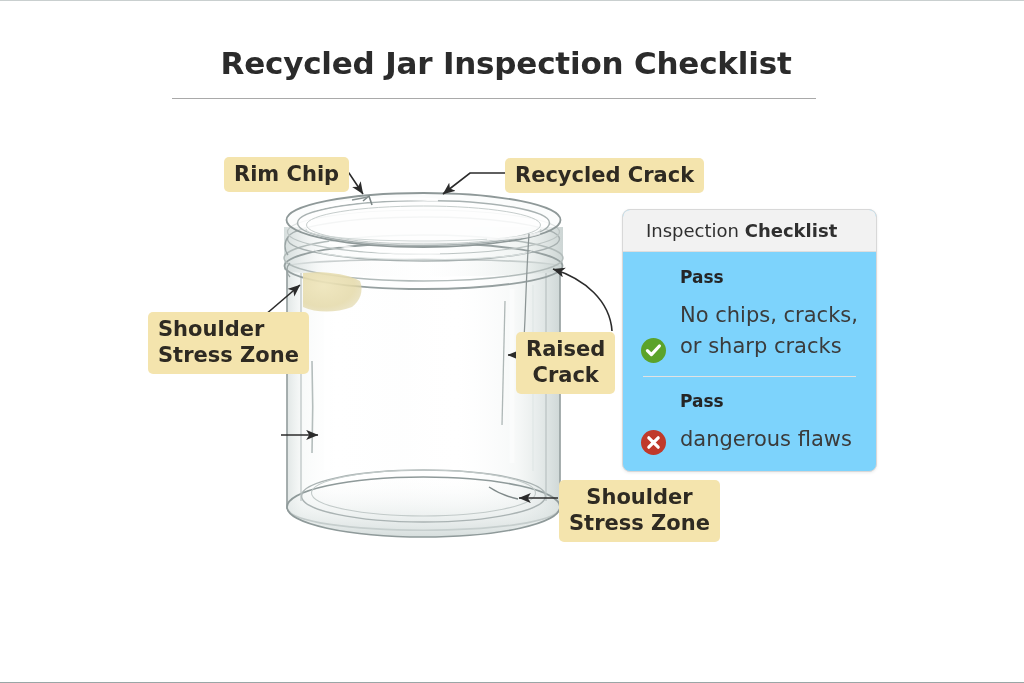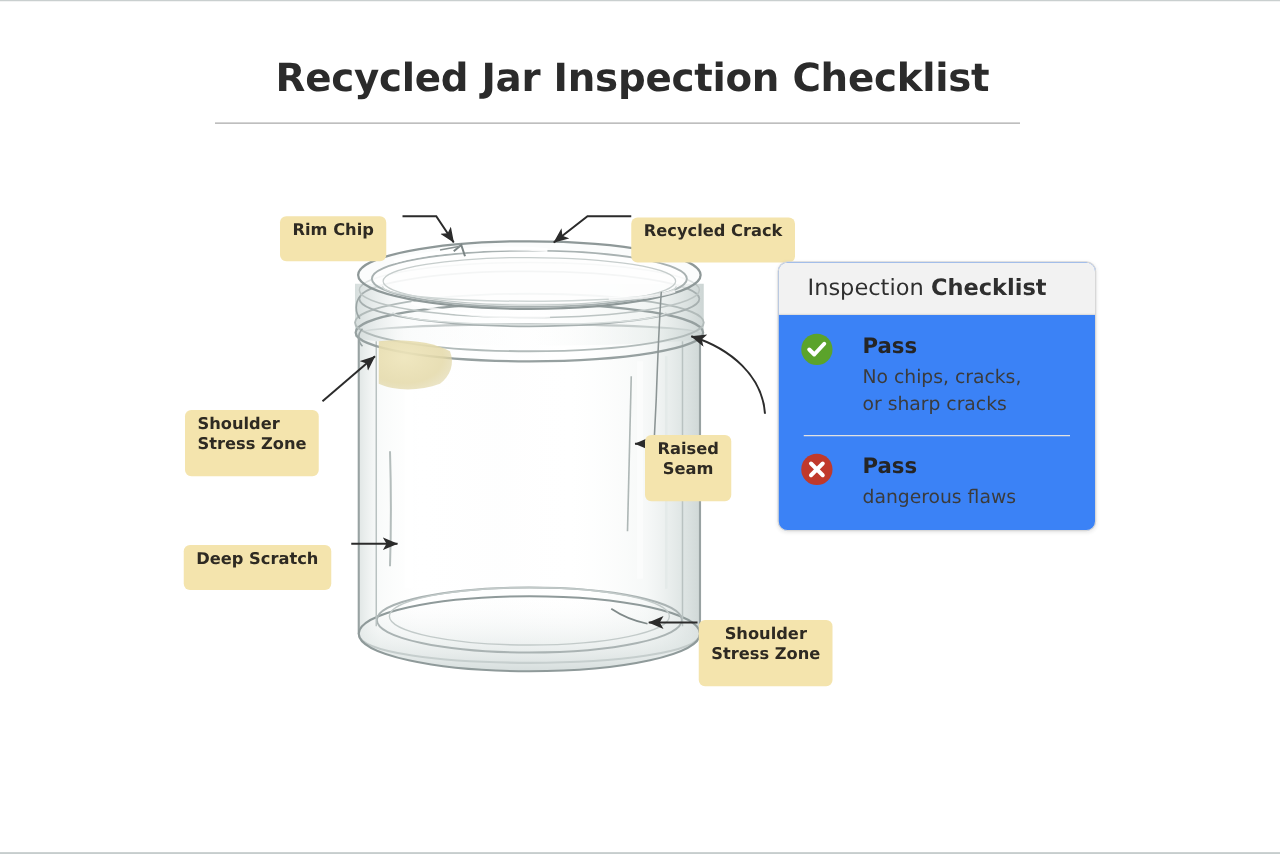--- a/index.html
+++ b/index.html
@@ -41,81 +41,80 @@
 
   
   #jar-wrap { position: absolute; left: 0; top: 0; width: 1024px; height: 683px; }
 
   
   .callout {
     position: absolute;
     background: #f4e4ad;
     color: #2e2a22;
     border-radius: 5px;
-    padding: 4px 10px 16px 10px;
-    font-size: 13px;
+    padding: 4px 10px 5px 10px;
+    font-size: 21px;
     font-weight: 700;
     line-height: 1.25;
     font-family: "DejaVu Sans", sans-serif;
     white-space: nowrap;
-    margin-top: 16px;
   }
   .callout.center { text-align: center; }
 
   #cl-rim-chip        { left: 224px; top: 156px; }
   #cl-hairline-crack  { left: 505px; top: 157px; }
   #cl-shoulder-left   { left: 148px; top: 311px; }
   #cl-raised-seam     { left: 516px; top: 331px; }
   #cl-deep-scratch    { left: 147px; top: 419px; }
   #cl-shoulder-bottom { left: 559px; top: 479px; }
 
   
   #legend {
     position: absolute;
     left: 622px; top: 208px;
     width: 255px;
-    background: #3b82f6;
+    background: #7dd3fc;
     border: 1px solid #d8d8d8;
     border-radius: 8px;
     box-shadow: 0 1px 3px rgba(0,0,0,0.08);
     overflow: hidden;
   }
   #legend-header {
     background: #f2f2f2;
     border-bottom: 1px solid #dedede;
     padding: 10px 0 10px 23px;
     font-size: 18px;
     color: #2f2f2f;
     font-family: "DejaVu Sans", sans-serif;
   }
   #legend-header .lh-light { font-weight: 400; }
   #legend-header .lh-bold  { font-weight: 700; }
 
   #legend-body { padding: 14px 18px 16px 18px; }
-  .legend-item { display: flex; align-items: flex-start; gap: 24px; }
+  .legend-item { display: flex; align-items: flex-end; gap: 14px; }
   .legend-icon {
     flex: 0 0 auto;
     width: 25px; height: 25px;
     border-radius: 50%;
     position: relative;
     margin-top: 1px;
   }
   .legend-icon.pass { background: #5ba32b; }
   .legend-icon.fail { background: #c0392b; }
   .legend-icon svg { position: absolute; left: 0; top: 0; }
   .legend-text { flex: 1 1 auto; }
   .legend-title {
     font-size: 17px; font-weight: 700; color: #252525;
     font-family: "DejaVu Sans", sans-serif;
     line-height: 1.35;
   }
   .legend-desc {
-    font-size: 15px; color: #3b3b3b; line-height: 1.5;
-    font-family: "DejaVu Sans", sans-serif;
-    margin-top: 1px;
+    font-size: 21px; color: #3b3b3b; line-height: 1.5;
+    font-family: "DejaVu Sans", sans-serif;
+    margin-top: 11px;
   }
   #legend-divider { height: 1px; background: #e2e2e2; margin: 13px 2px 13px 2px; }
 </style>
 </head>
 <body>
 
 <div id="page">
 
   <div id="title">Recycled Jar Inspection Checklist</div>
   <div id="title-rule"></div>
@@ -261,26 +260,23 @@
     <div>Recycled Crack</div>
   </div>
 
   <div class="callout" id="cl-shoulder-left">
     <div>Shoulder</div>
     <div>Stress Zone</div>
   </div>
 
   <div class="callout center" id="cl-raised-seam">
     <div>Raised</div>
-    <div>Seam</div>
-  </div>
-
-  <div class="callout" id="cl-deep-scratch">
-    <div>Deep Scratch</div>
-  </div>
+    <div>Crack</div>
+  </div>
+
 
   <div class="callout center" id="cl-shoulder-bottom">
     <div>Shoulder</div>
     <div>Stress Zone</div>
   </div>
 
   <div id="legend">
     <div id="legend-header">
       <span class="lh-light">Inspection</span><span>&nbsp;</span><span class="lh-bold">Checklist</span>
     </div>

